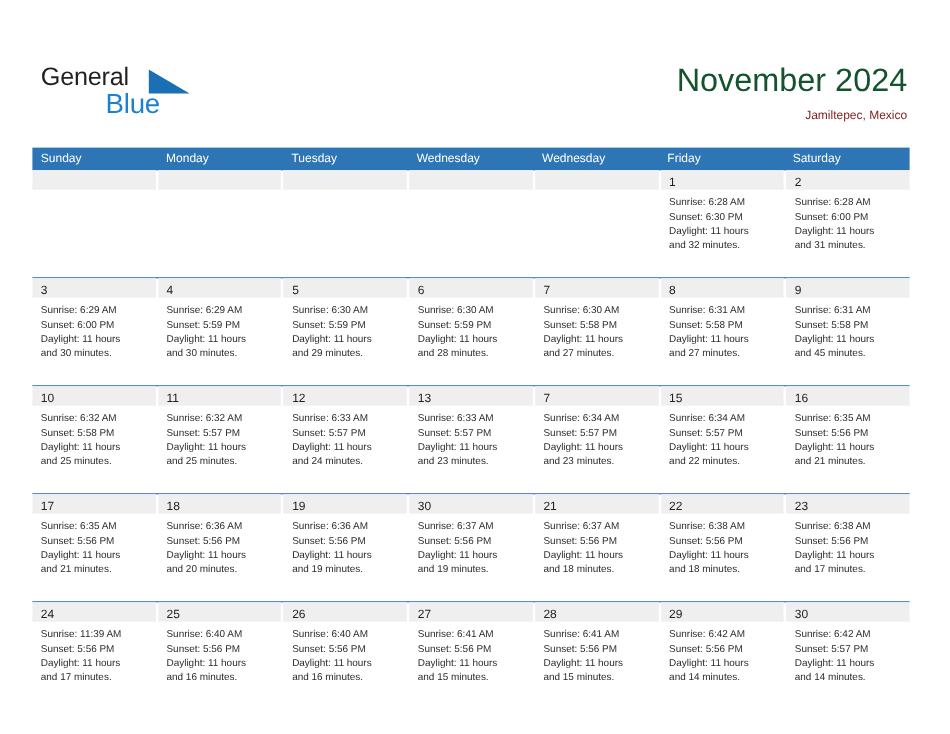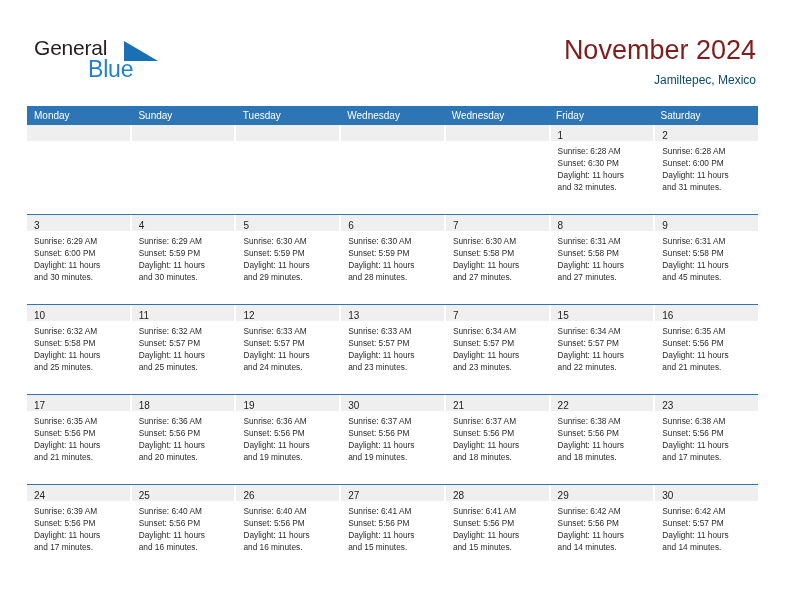--- a/index.html
+++ b/index.html
@@ -12,20 +12,21 @@
     height: 612px;
     font-family: "Liberation Sans", sans-serif;
     color: #222222;
     overflow: hidden;
   }
   .page {
     position: relative;
     width: 792px;
     height: 477px;
     box-sizing: border-box;
+    margin-top: 17px;
   }
 
   
   .header {
     position: absolute;
     left: 0;
     top: 0;
     width: 792px;
     height: 100px;
   }
@@ -65,29 +66,29 @@
   }
 
   .title-block {
     position: absolute;
     right: 36px;
     top: 34px;
     text-align: right;
   }
   .cal-title {
     font-size: 27px;
-    color: #7f1d1d;
+    color: #14532d;
     font-weight: normal;
     line-height: 32px;
     font-family: "Liberation Sans", sans-serif;
     white-space: nowrap;
   }
   .cal-subtitle {
-    font-size: 12px;
-    color: #0c4a6e;
+    font-size: 10px;
+    color: #7f1d1d;
     line-height: 20px;
     margin-top: 4px;
     font-family: "Liberation Sans", sans-serif;
     white-space: nowrap;
   }
 
   
   .calendar {
     position: absolute;
     left: 27px;
@@ -178,22 +179,22 @@
 
     <div class="title-block">
       <div class="cal-title">November 2024</div>
       <div class="cal-subtitle">Jamiltepec, Mexico</div>
     </div>
 
   </div>
 
   <div class="calendar">
     <div class="weekday-row" id="weekday-row">
+        <div class="weekday">Sunday</div>
         <div class="weekday">Monday</div>
-        <div class="weekday">Sunday</div>
         <div class="weekday">Tuesday</div>
         <div class="weekday">Wednesday</div>
         <div class="weekday">Wednesday</div>
         <div class="weekday">Friday</div>
         <div class="weekday">Saturday</div>
       </div>
     <div id="weeks-container">
         <div class="week-row first">
           <div class="day-cell empty">
             <div class="daynum-band"><span class="daynum"></span></div>
@@ -421,21 +422,21 @@
               <div>Sunset: 5:56 PM</div>
               <div>Daylight: 11 hours</div>
               <div>and 17 minutes.</div>
             </div>
           </div>
         </div>
         <div class="week-row">
           <div class="day-cell filled">
             <div class="daynum-band"><span class="daynum">24</span></div>
             <div class="day-info">
-              <div>Sunrise: 6:39 AM</div>
+              <div>Sunrise: 11:39 AM</div>
               <div>Sunset: 5:56 PM</div>
               <div>Daylight: 11 hours</div>
               <div>and 17 minutes.</div>
             </div>
           </div>
           <div class="day-cell filled">
             <div class="daynum-band"><span class="daynum">25</span></div>
             <div class="day-info">
               <div>Sunrise: 6:40 AM</div>
               <div>Sunset: 5:56 PM</div>

